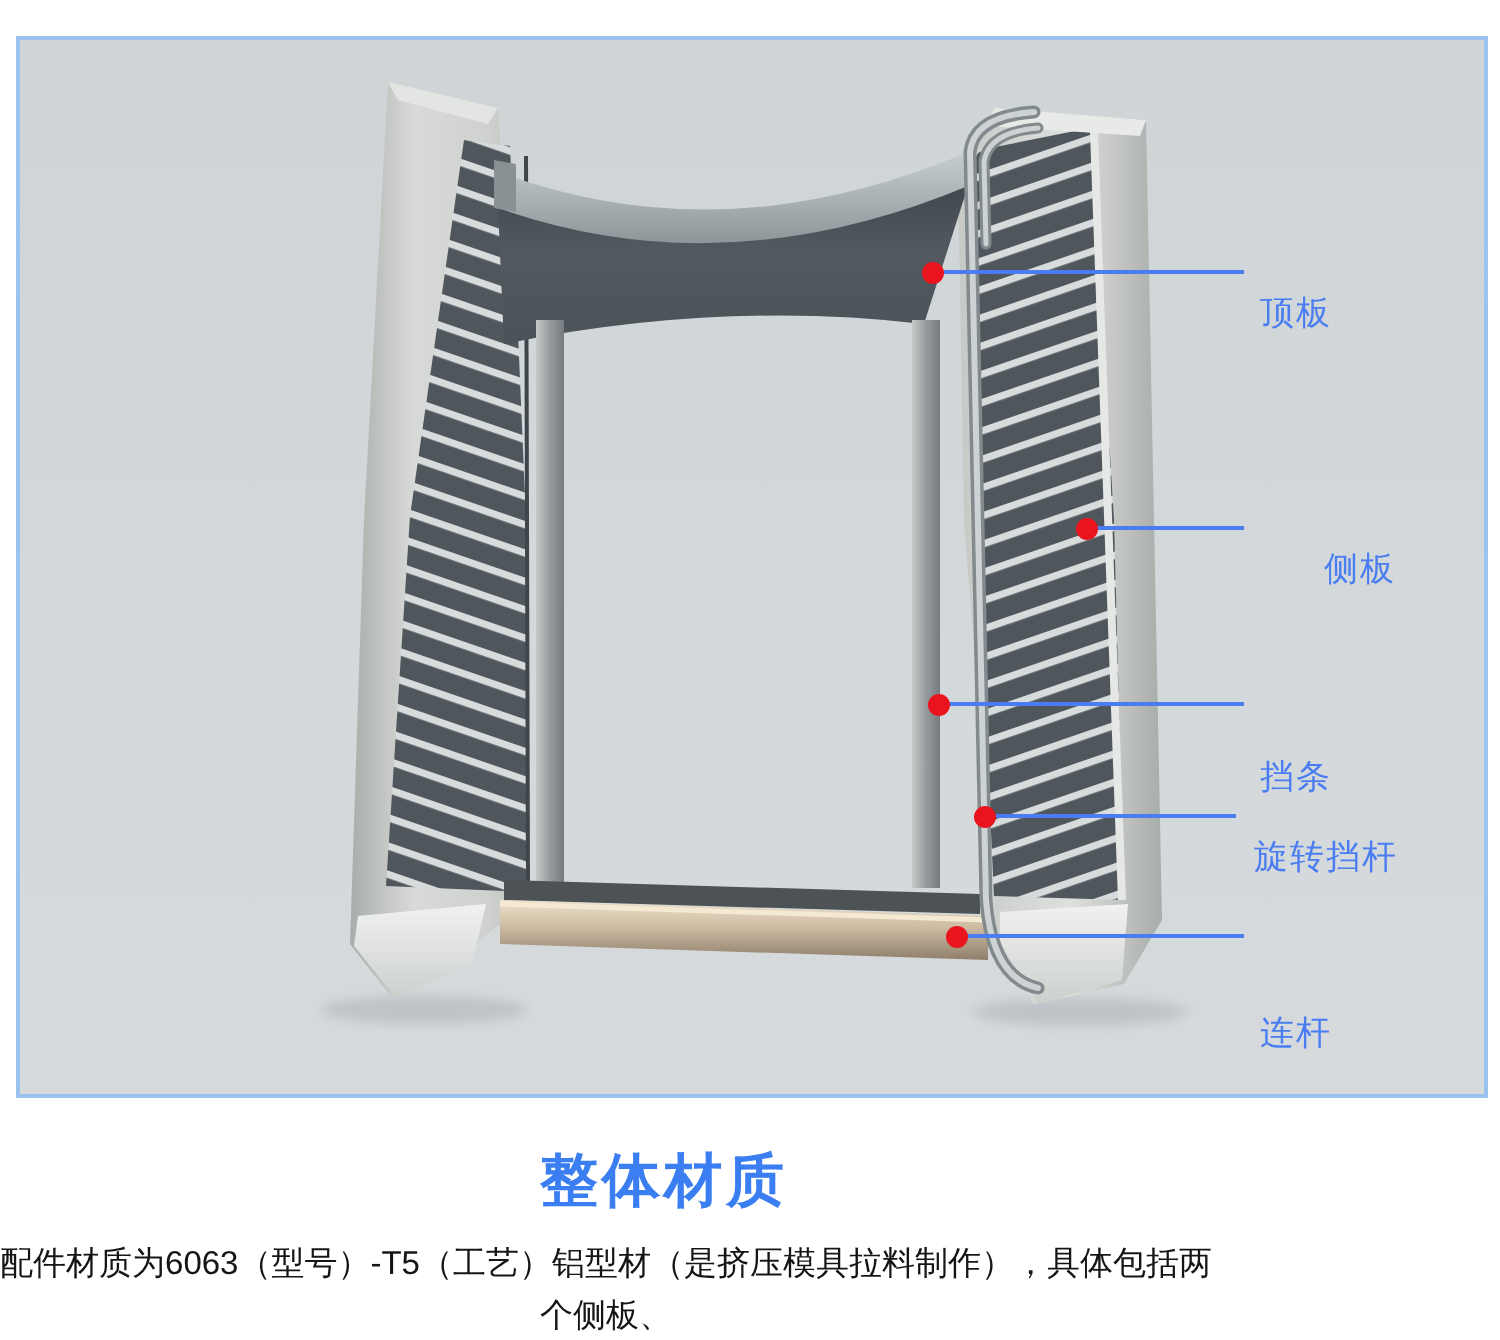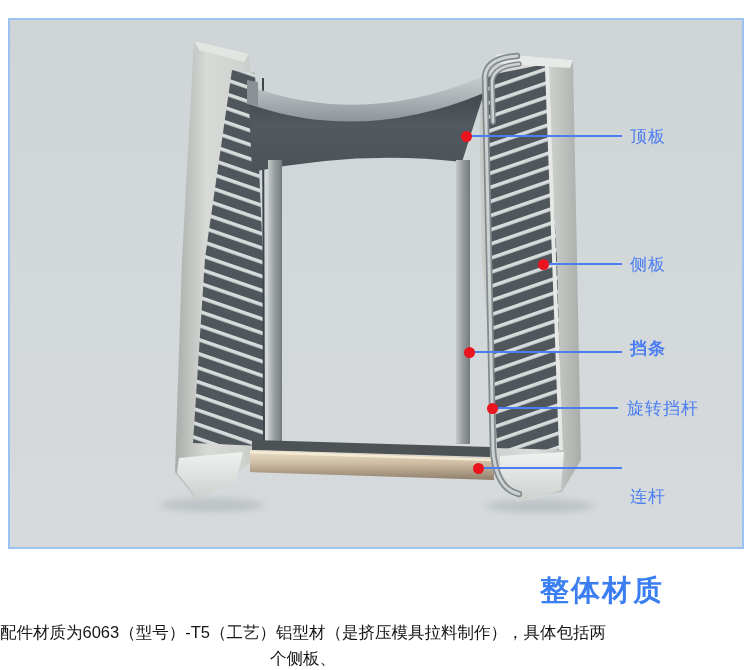--- a/index.html
+++ b/index.html
@@ -21,27 +21,27 @@
   
   .callout-dot{
     position:absolute;width:11px;height:11px;border-radius:50%;
     background:#ea141e;z-index:6;
   }
   .callout-line{
     position:absolute;height:2px;background:#4a7cf2;z-index:5;
   }
   .callout-label{
     position:absolute;color:#4a7df2;font-size:17px;line-height:18px;
-    white-space:nowrap;z-index:6;letter-spacing:1px;
+    white-space:nowrap;z-index:6;letter-spacing:1px;margin-top:20px;
   }
 
   
   .section-title{
     position:absolute;left:0;top:571px;width:664px;margin:0;
-    text-align:right;color:#3b7ef2;font-size:29px;font-weight:bold;
+    text-align:center;color:#3b7ef2;font-size:29px;font-weight:bold;
     letter-spacing:2px;
   }
   .section-desc{
     position:absolute;left:0;top:619px;width:606px;
     text-align:center;color:#151515;font-size:16.5px;line-height:26px;
   }
 </style>
 </head>
 <body>
 
@@ -150,25 +150,25 @@
       </g>
     </g>
   </svg>
 
   <span class="callout-dot" style="left:461px;top:131px;"></span>
   <span class="callout-line" style="left:466px;top:135px;width:156px;"></span>
   <span class="callout-label" style="left:630px;top:128px;">顶板</span>
 
   <span class="callout-dot" style="left:538px;top:259px;"></span>
   <span class="callout-line" style="left:543px;top:263px;width:79px;"></span>
-  <span class="callout-label" style="left:630px;top:256px;">侧板</span>
+  <span class="callout-label" style="left:662px;top:256px;">侧板</span>
 
   <span class="callout-dot" style="left:464px;top:347px;"></span>
   <span class="callout-line" style="left:469px;top:351px;width:153px;"></span>
-  <span class="callout-label" style="left:630px;top:340px;font-weight:bold;">挡条</span>
+  <span class="callout-label" style="left:630px;top:360px;">挡条</span>
 
   <span class="callout-dot" style="left:487px;top:403px;"></span>
   <span class="callout-line" style="left:492px;top:407px;width:126px;"></span>
   <span class="callout-label" style="left:627px;top:400px;text-align:center;">旋转挡杆</span>
 
   <span class="callout-dot" style="left:473px;top:463px;"></span>
   <span class="callout-line" style="left:478px;top:467px;width:144px;"></span>
   <span class="callout-label" style="left:630px;top:488px;">连杆</span>
 
   <h2 class="section-title">整体材质</h2>

